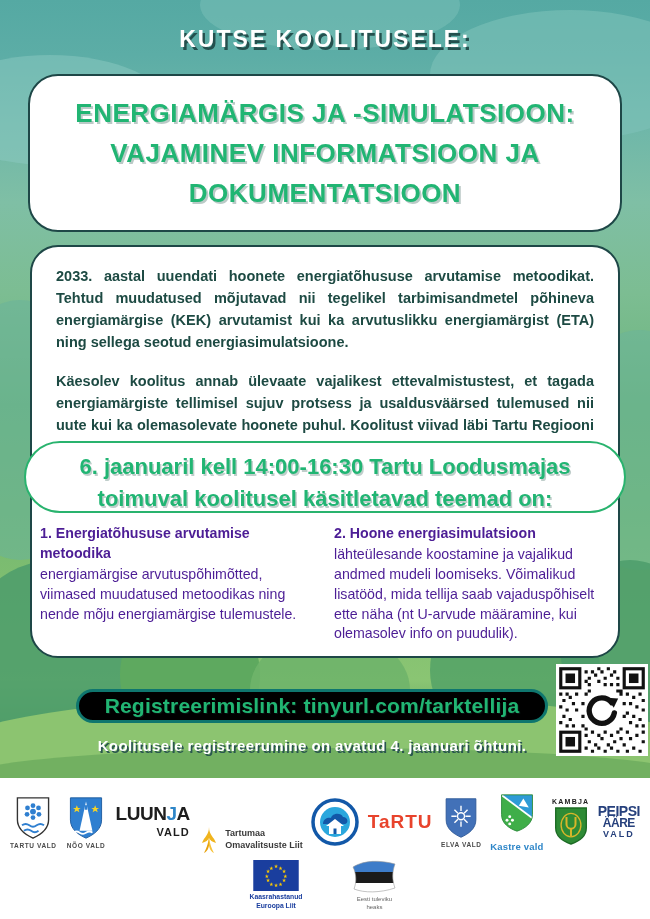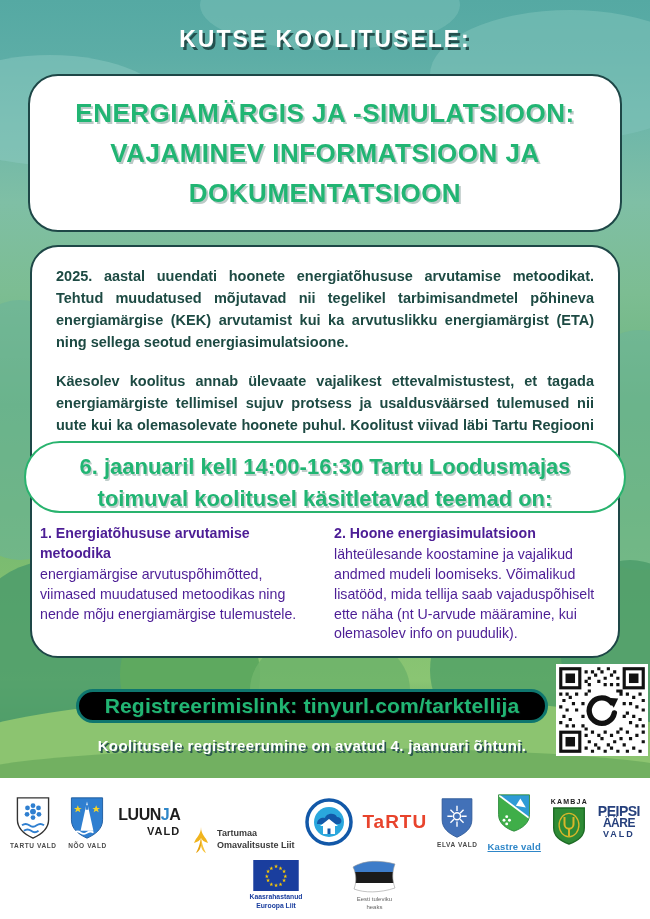--- a/index.html
+++ b/index.html
@@ -108,25 +108,25 @@
     padding:8px 10px 0 10px;height:72px;
   }
   .logo{display:flex;flex-direction:column;align-items:center;justify-content:center;}
   .cap{
     font-size:6.5px;font-weight:bold;letter-spacing:.6px;color:#4a4a4a;
     margin-top:2px;text-align:center;white-space:nowrap;
   }
   .tol{display:flex;flex-direction:row;align-items:center;gap:5px;margin-top:35px;}
   .tol-text{font-size:9px;font-weight:bold;color:#3a3a3a;line-height:1.25;text-align:left;letter-spacing:0;}
   .luunja{text-align:right;font-weight:900;color:#1d1d1d;line-height:.95;}
-  .luunja .l1{font-size:16px;letter-spacing:-.5px;}
+  .luunja .l1{font-size:19px;letter-spacing:-.5px;}
   .luunja .j{color:#2e86c8;}
   .luunja .l2{font-size:11px;letter-spacing:1px;}
   .tartu-word{font-size:19px;font-weight:900;color:#e8432c;letter-spacing:1px;}
-  .kastre-cap{font-size:9.5px;font-weight:bold;color:#2e86c8;letter-spacing:.2px;margin-top:8px;text-decoration:underline;}
+  .kastre-cap{font-size:9.5px;font-weight:bold;color:#2e86c8;letter-spacing:.2px;margin-top:8px;}
   .kambja-cap{font-size:7px;font-weight:bold;color:#222;letter-spacing:1.2px;margin-bottom:1px;}
   .peipsi{text-align:center;color:#26407c;font-weight:900;line-height:.92;}
   .peipsi .p1{font-size:14px;letter-spacing:-.5px;}
   .peipsi .p2{font-size:12px;letter-spacing:-.5px;}
   .peipsi .p3{font-size:9px;letter-spacing:2px;margin-top:1px;}
   .funding-row{display:flex;justify-content:center;align-items:flex-start;gap:46px;margin-top:2px;}
   .fund{display:flex;flex-direction:column;align-items:center;}
   .eu-cap{font-size:6.8px;font-weight:bold;color:#1a3e9e;line-height:1.3;text-align:center;margin-top:2px;}
   .ee-cap{font-size:6px;color:#666;line-height:1.3;text-align:center;margin-top:2px;width:52px;}
 </style>
@@ -150,21 +150,21 @@
     <div class="grass2"></div>
   </div>
 
   <div class="kicker">KUTSE KOOLITUSELE:</div>
 
   <div class="title-card">
     <div class="t">ENERGIAMÄRGIS JA -SIMULATSIOON: VAJAMINEV INFORMATSIOON JA DOKUMENTATSIOON</div>
   </div>
 
   <div class="body-card">
-    <p>2025. aastal uuendati hoonete energiatõhususe arvutamise metoodikat. Tehtud muudatused mõjutavad nii tegelikel tarbimisandmetel põhineva energiamärgise (KEK) arvutamist kui ka arvutuslikku energiamärgist (ETA) ning sellega seotud energiasimulatsioone.</p>
+    <p>2033. aastal uuendati hoonete energiatõhususe arvutamise metoodikat. Tehtud muudatused mõjutavad nii tegelikel tarbimisandmetel põhineva energiamärgise (KEK) arvutamist kui ka arvutuslikku energiamärgist (ETA) ning sellega seotud energiasimulatsioone.</p>
     <p>Käesolev koolitus annab ülevaate vajalikest ettevalmistustest, et tagada energiamärgiste tellimisel sujuv protsess ja usaldusväärsed tulemused nii uute kui ka olemasolevate hoonete puhul. Koolitust viivad läbi Tartu Regiooni Energiaagentuuri eksperdid.</p>
   </div>
 
   <div class="topics-pill">
     <div class="t">6. jaanuaril kell 14:00-16:30 Tartu Loodusmajas toimuval koolitusel käsitletavad teemad on:</div>
   </div>
 
   <div class="topics-cols">
     <div class="topic">
       <div class="h">1. Energiatõhususe arvutamise metoodika</div>

